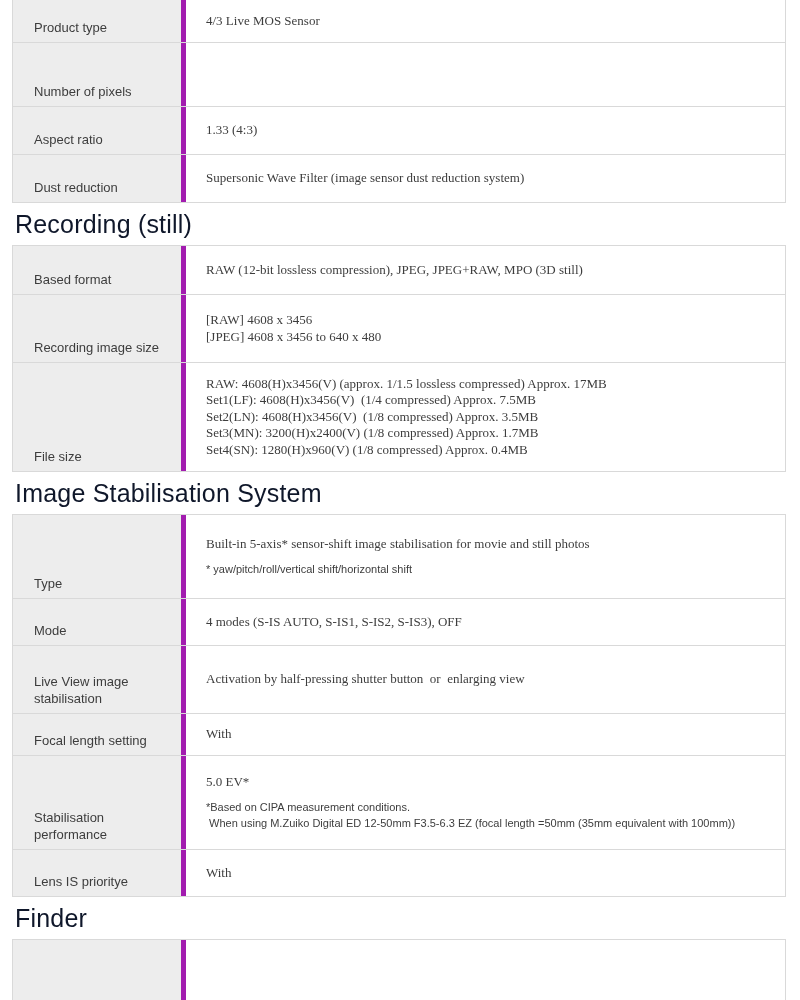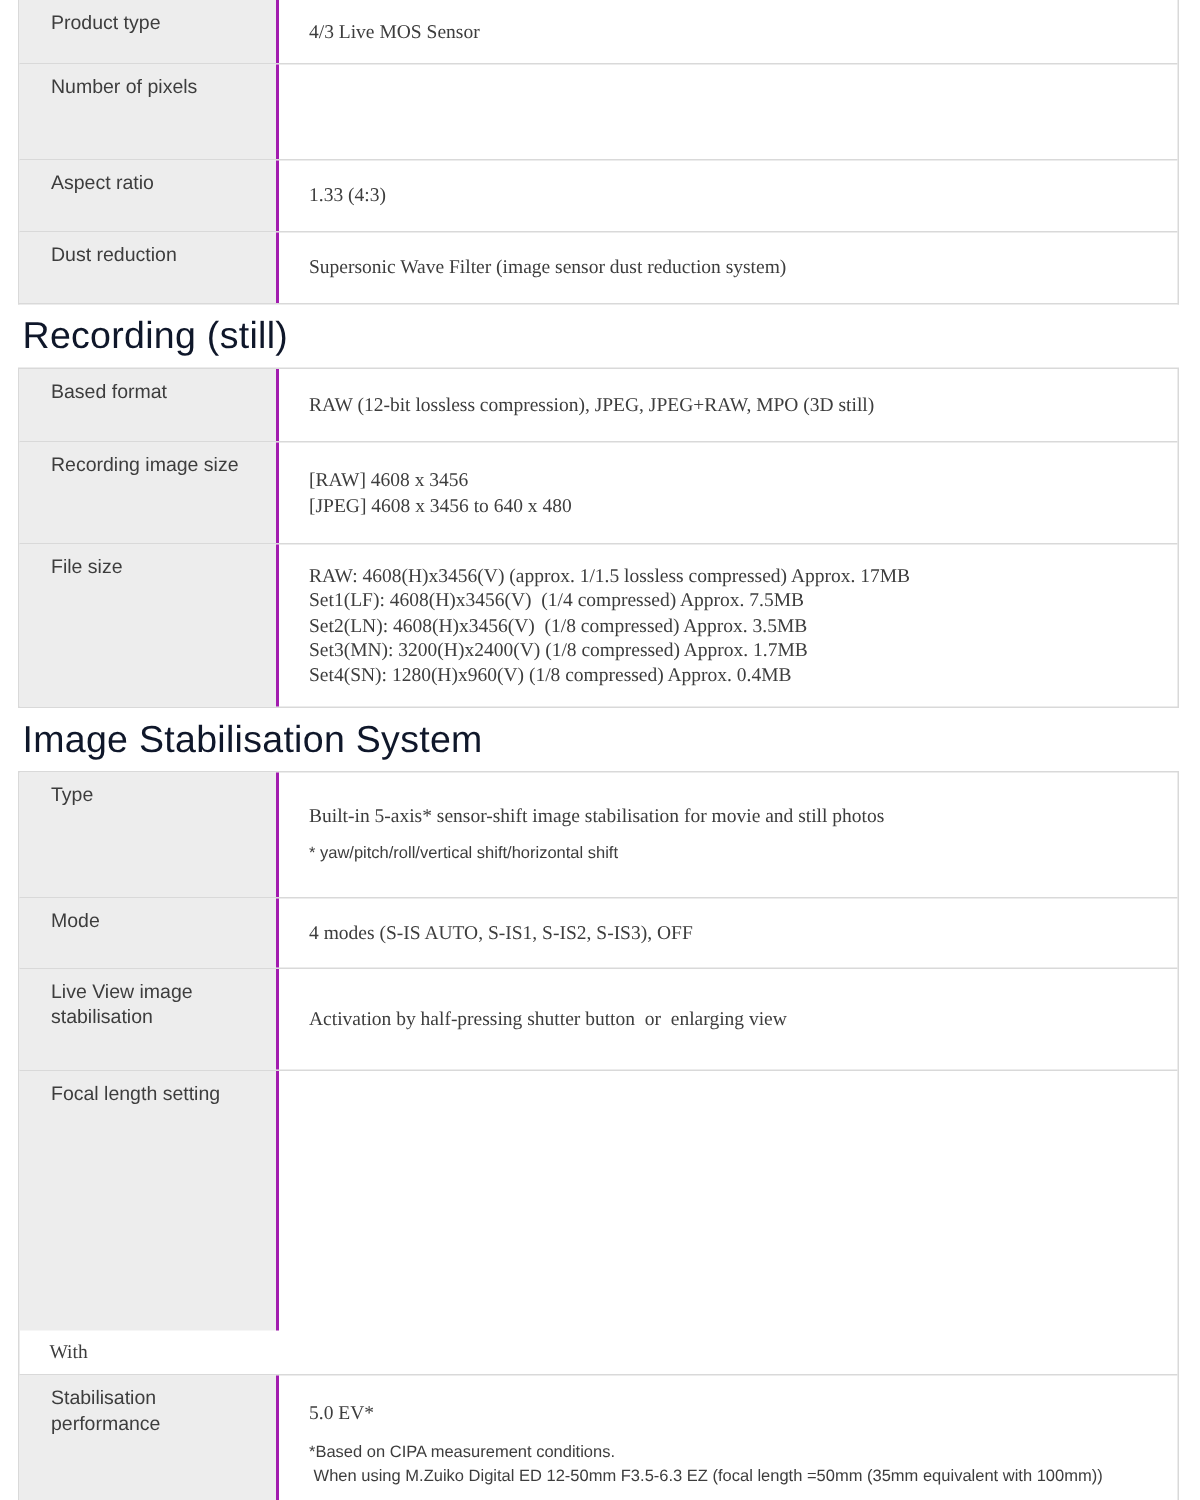--- a/index.html
+++ b/index.html
@@ -37,23 +37,23 @@
     box-sizing: border-box;
   }
   .spec-row + .spec-row {
     border-top: 1px solid #d9d9d9;
   }
   .cell-label {
     width: 173px;
     flex: 0 0 173px;
     box-sizing: border-box;
     background: #ededed;
-    border-right: 2px solid #a21caf;
+    border-right: 5px solid #a21caf;
     display: flex;
-    align-items: flex-start;
+    align-items: flex-end;
     padding: 6px 10px 6px 21px;
     line-height: 17px;
   }
   .cell-value {
     flex: 1 1 auto;
     box-sizing: border-box;
     display: flex;
     flex-direction: column;
     justify-content: center;
     padding: 6px 10px 6px 20px;
@@ -162,21 +162,21 @@
       </div>
     </div>
     <div class="spec-row" style="min-height:68px;">
       <div class="cell-label">
         <span>Live View image stabilisation</span>
       </div>
       <div class="cell-value">
         <div class="v">Activation by half-pressing shutter button  or  enlarging view</div>
       </div>
     </div>
-    <div class="spec-row" style="min-height:42px;flex-direction:column;">
+    <div class="spec-row" style="min-height:42px;">
       <div class="cell-label">
         <span>Focal length setting</span>
       </div>
       <div class="cell-value">
         <div class="v">With</div>
       </div>
     </div>
     <div class="spec-row" style="min-height:94px;">
       <div class="cell-label">
         <span>Stabilisation performance</span>

